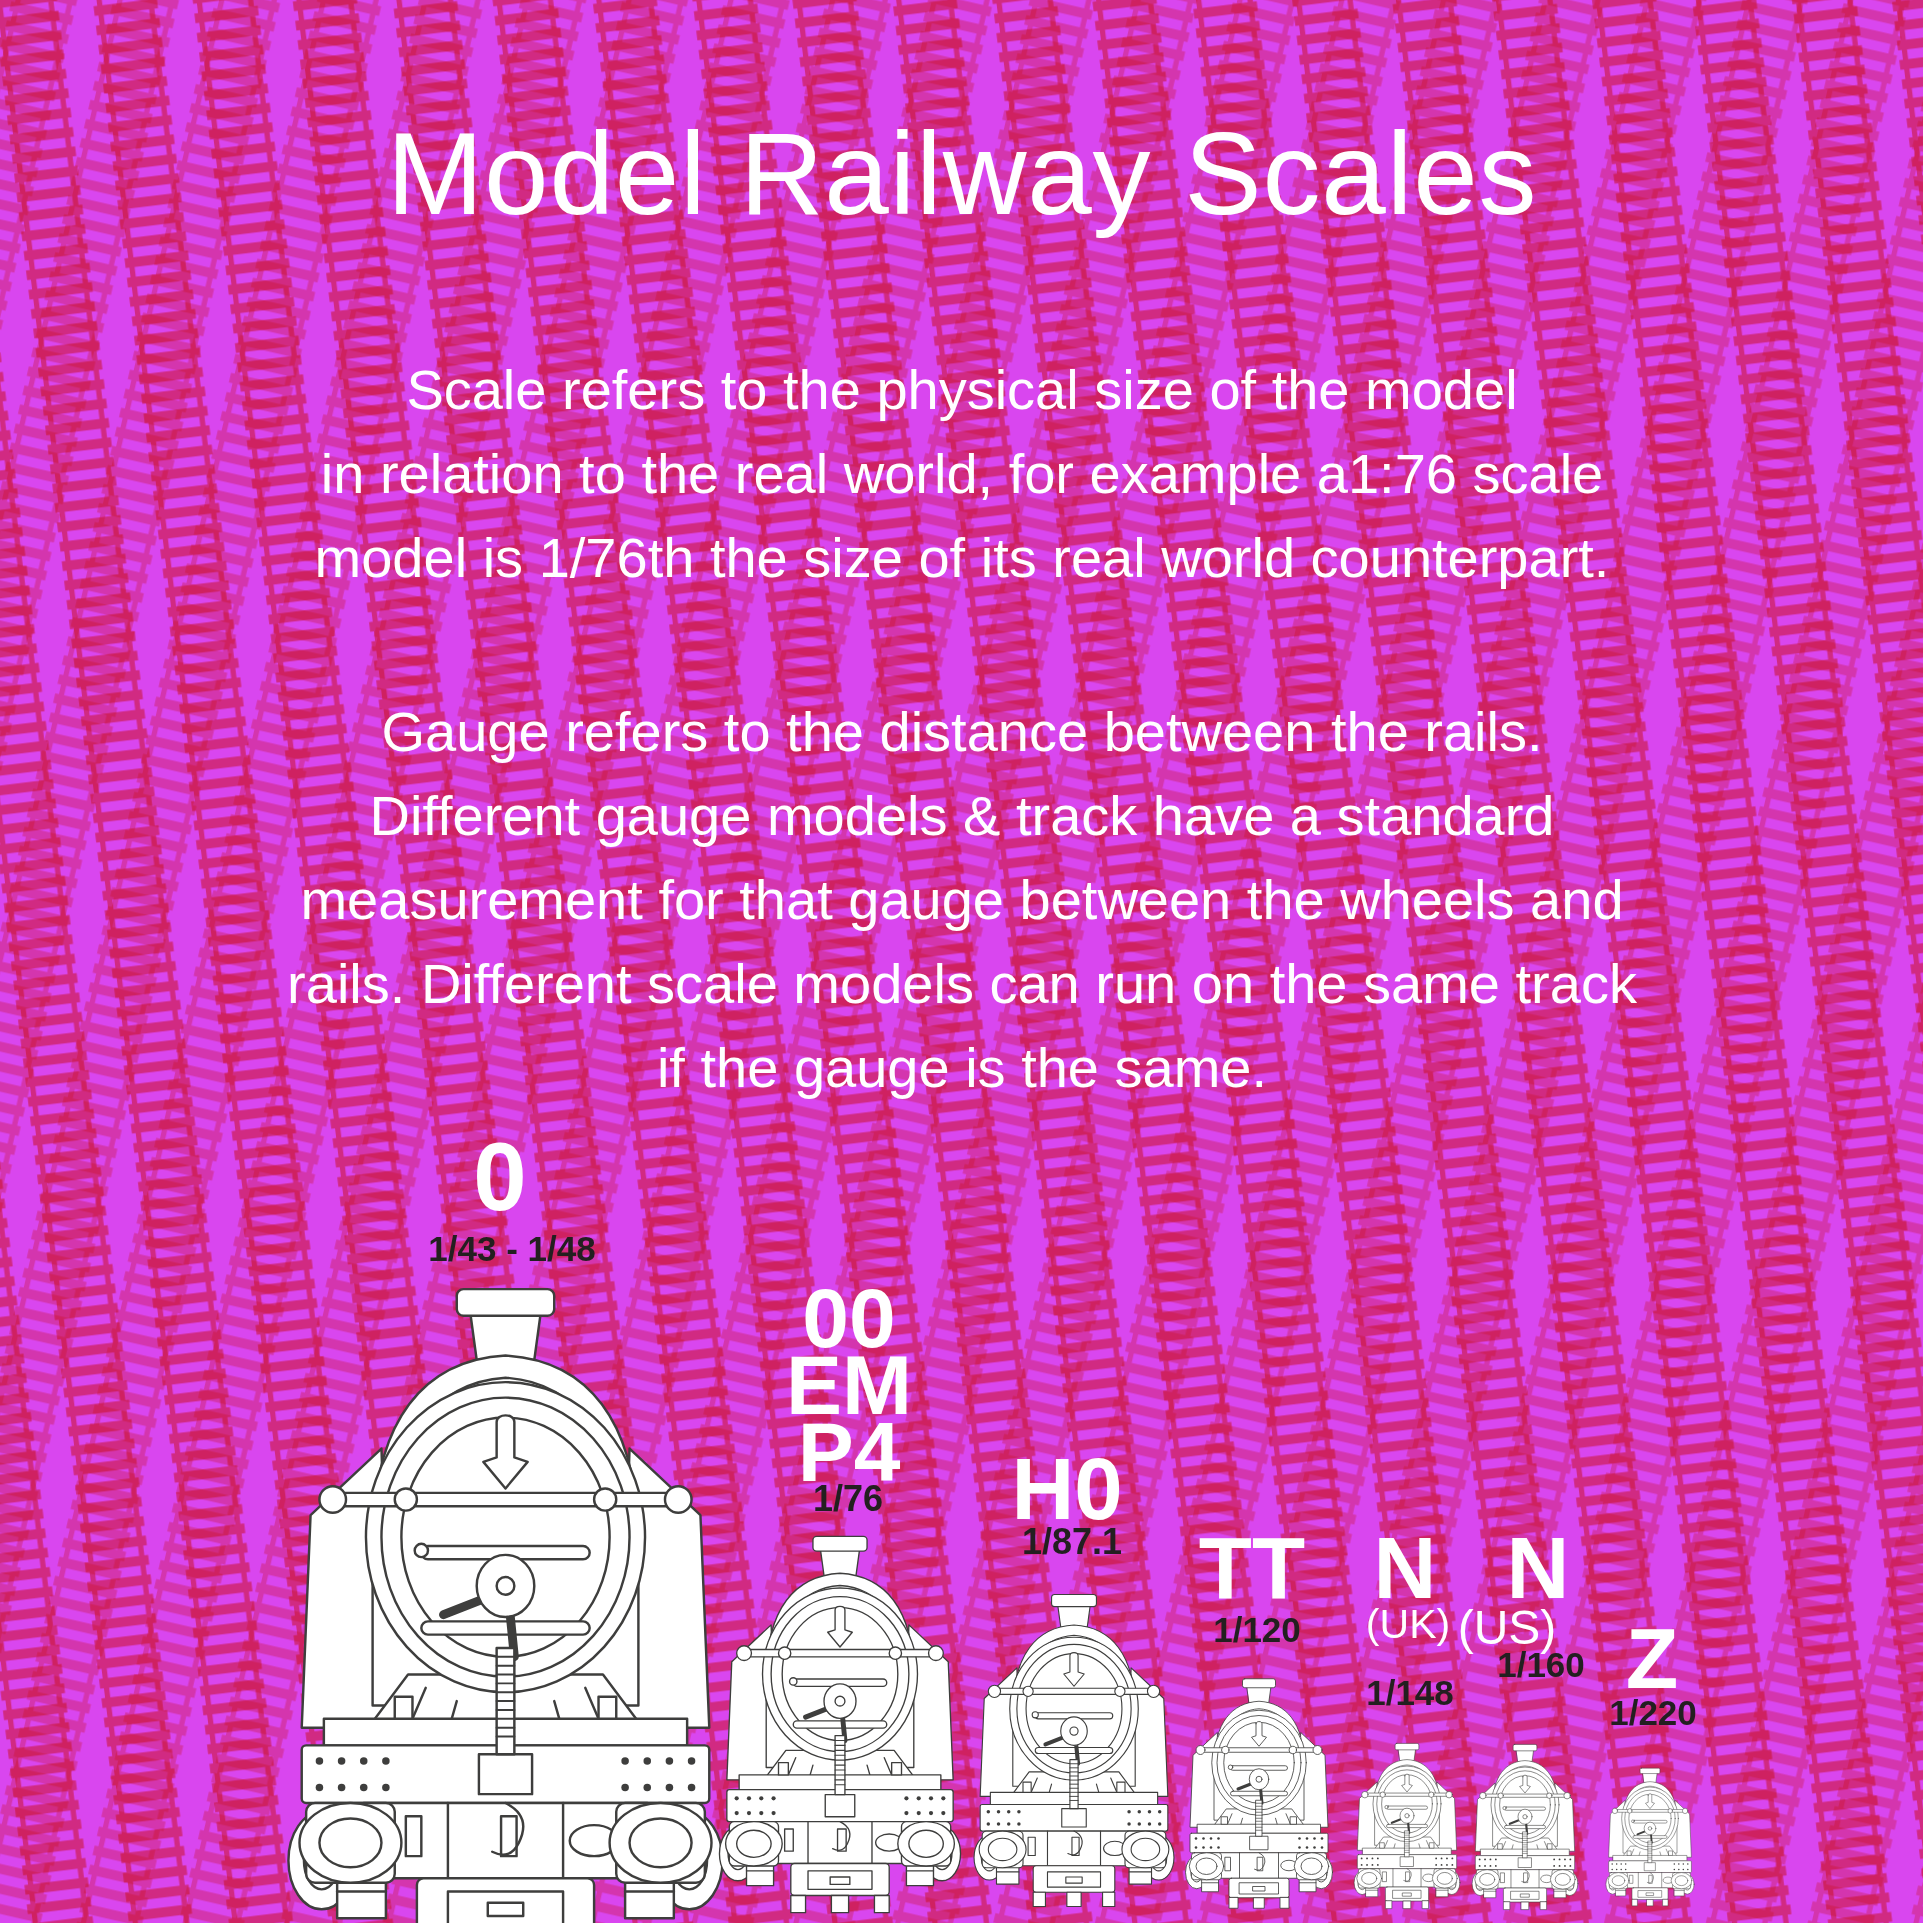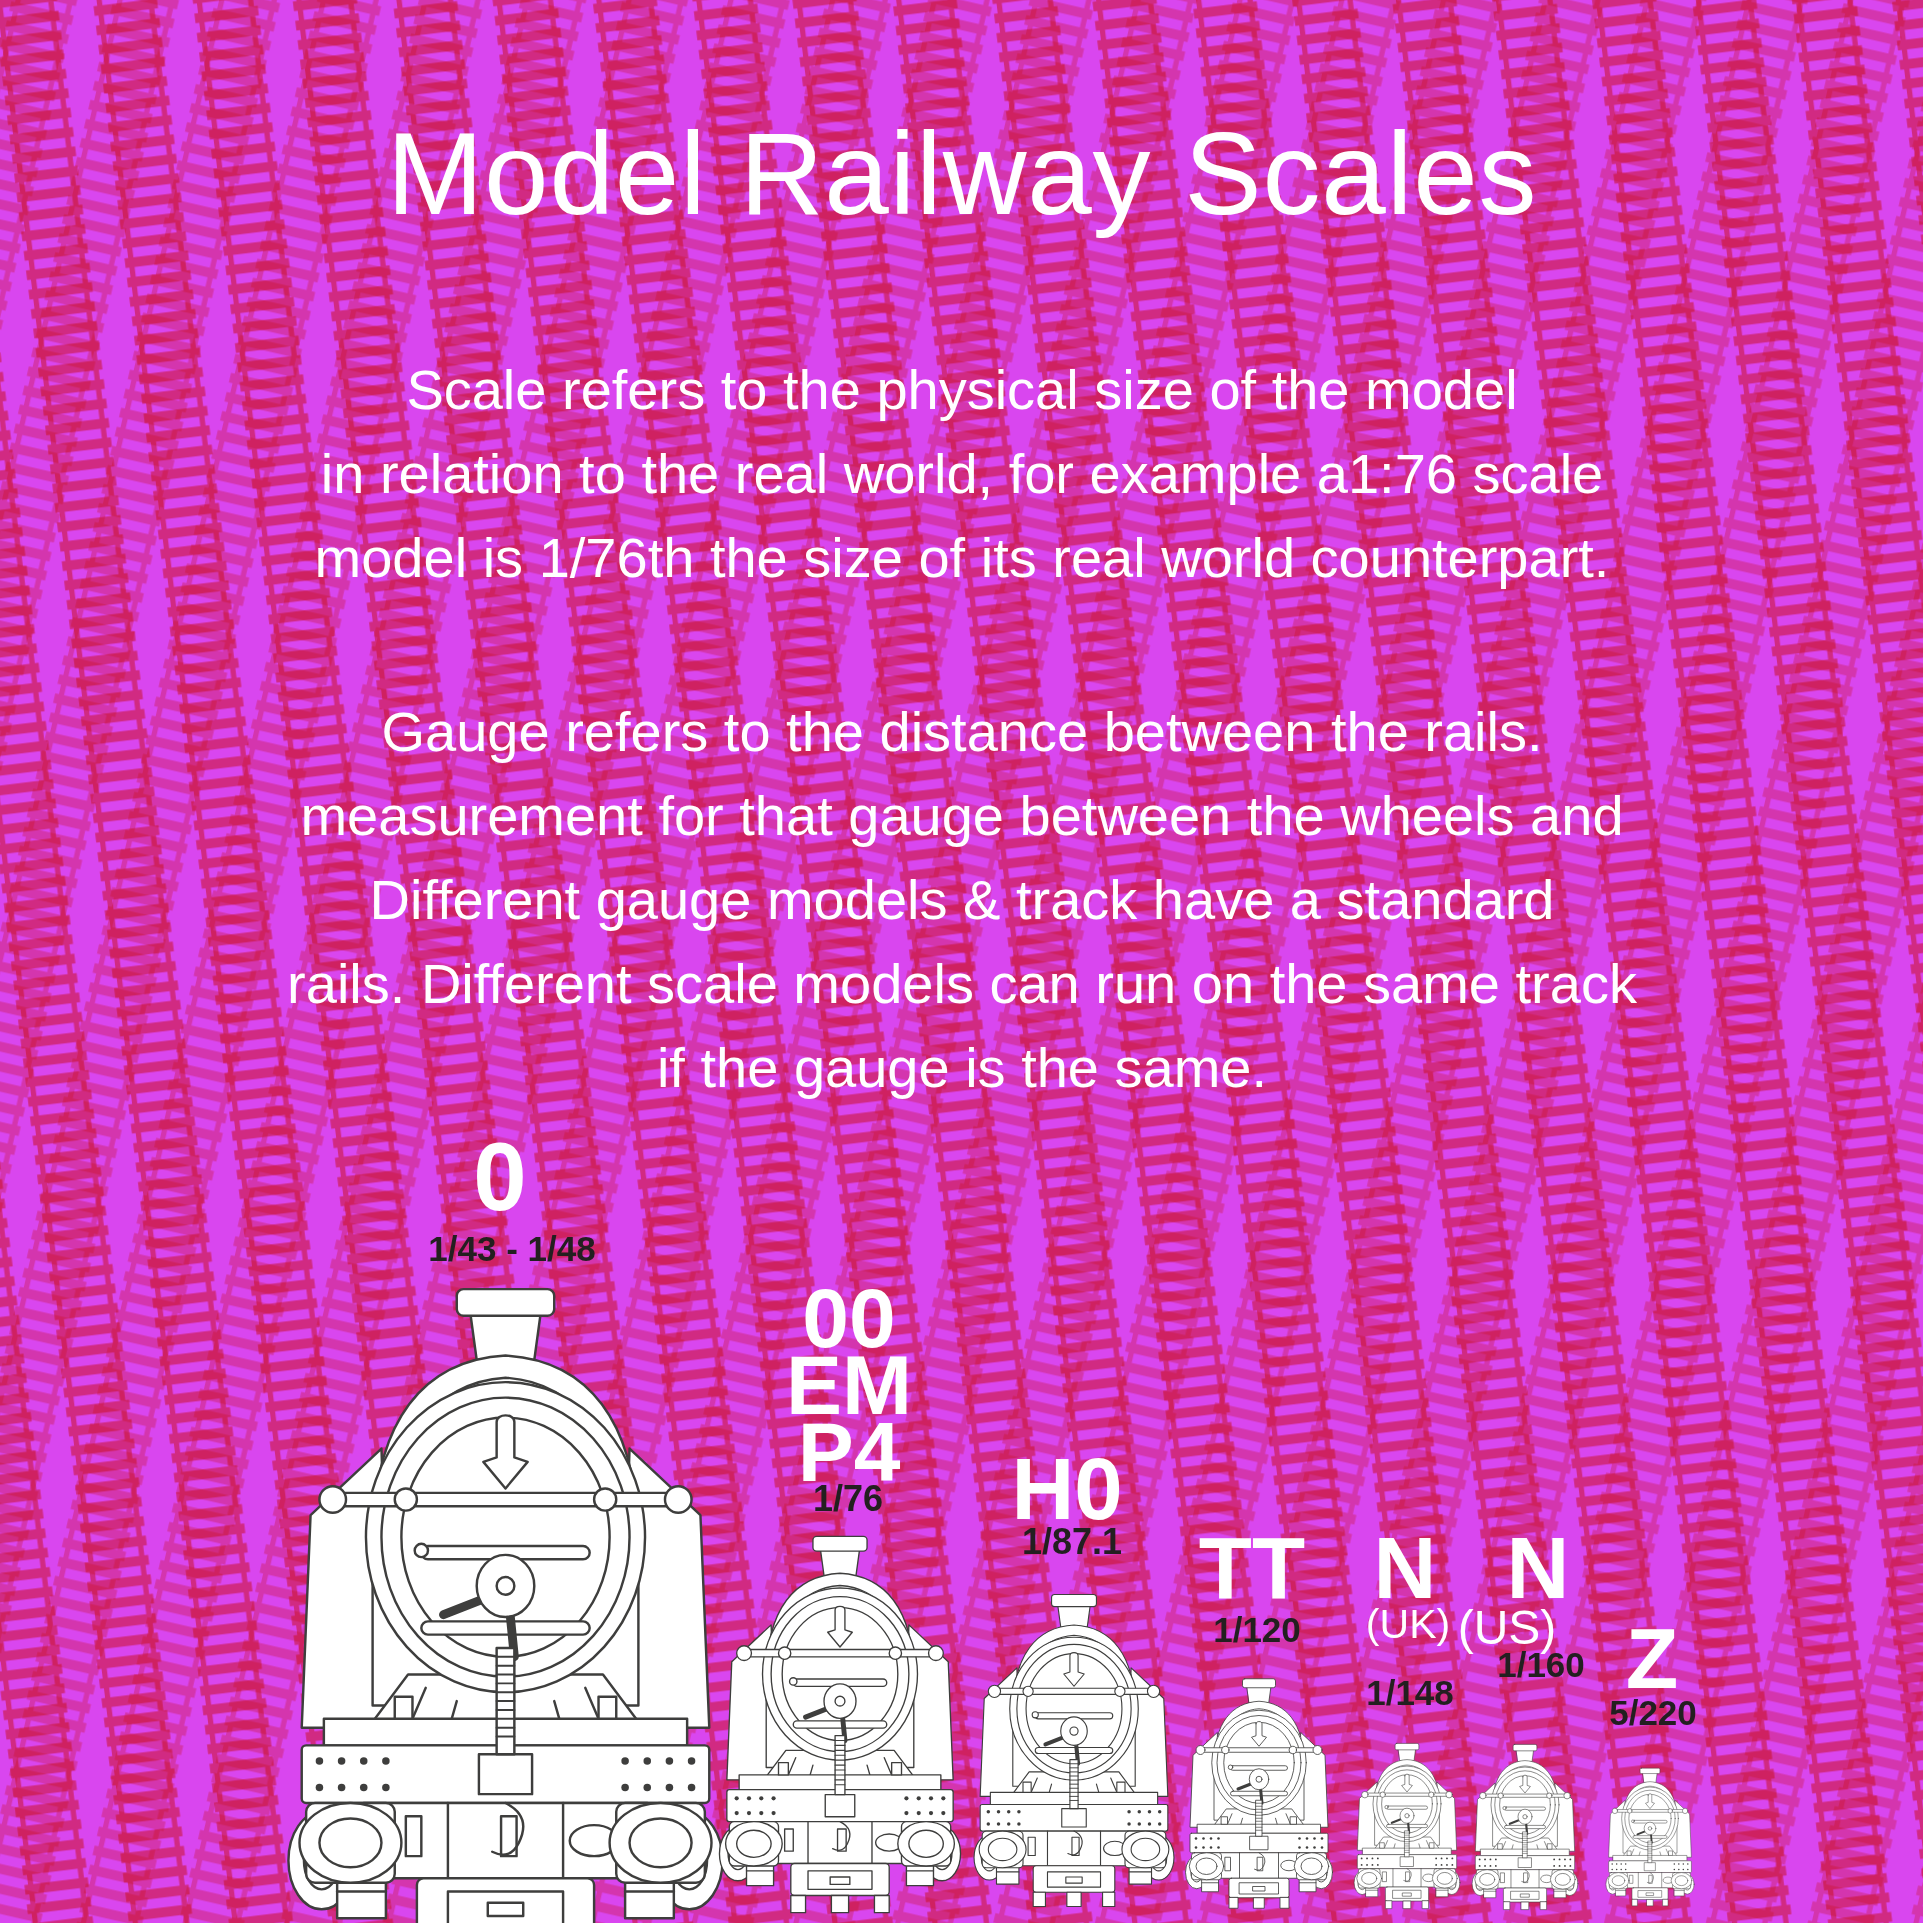--- a/index.html
+++ b/index.html
@@ -172,22 +172,22 @@
   <div class="title">Model Railway Scales</div>
 
   <div class="para" style="top:348px;">
     <div>Scale refers to the physical size of the model</div>
     <div>in relation to the real world, for example a1:76 scale</div>
     <div>model is 1/76th the size of its real world counterpart.</div>
   </div>
 
   <div class="para" style="top:690px;">
     <div>Gauge refers to the distance between the rails.</div>
+    <div>Different gauge models &amp; track have a standard</div>
     <div>measurement for that gauge between the wheels and</div>
-    <div>Different gauge models &amp; track have a standard</div>
     <div>rails. Different scale models can run on the same track</div>
     <div>if the gauge is the same.</div>
   </div>
 
   <div class="scale-name" style="left:500px;top:1129px;font-size:96px;">0</div>
   <div class="scale-ratio" style="left:512px;top:1231px;font-size:35px;">1/43 - 1/48</div>
   <svg class="loco" style="left:284px;top:1284px;width:443px;height:688px;" viewBox="0 0 200 310">
       <use href="#loco"></use>
     </svg>
 
@@ -221,19 +221,19 @@
     </svg>
 
   <div class="scale-name" style="left:1538px;top:1524px;font-size:87px;">N</div>
   <div class="scale-sub" style="left:1507px;top:1604px;font-size:48px;">(US)</div>
   <div class="scale-ratio" style="left:1541px;top:1647px;font-size:35px;">1/160</div>
   <svg class="loco" style="left:1471px;top:1743px;width:108px;height:168px;" viewBox="0 0 200 310">
       <use href="#loco"></use>
     </svg>
 
   <div class="scale-name" style="left:1652px;top:1615px;font-size:86px;">Z</div>
-  <div class="scale-ratio" style="left:1653px;top:1695px;font-size:35px;">5/220</div>
+  <div class="scale-ratio" style="left:1653px;top:1695px;font-size:35px;">1/220</div>
   <svg class="loco" style="left:1605px;top:1767px;width:90px;height:140px;" viewBox="0 0 200 310">
       <use href="#loco"></use>
     </svg>
 
 </div>
 
 
 </body></html>

